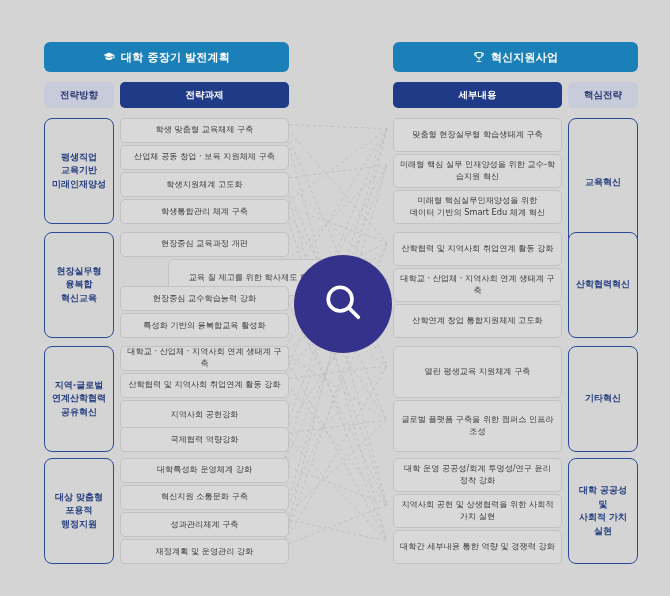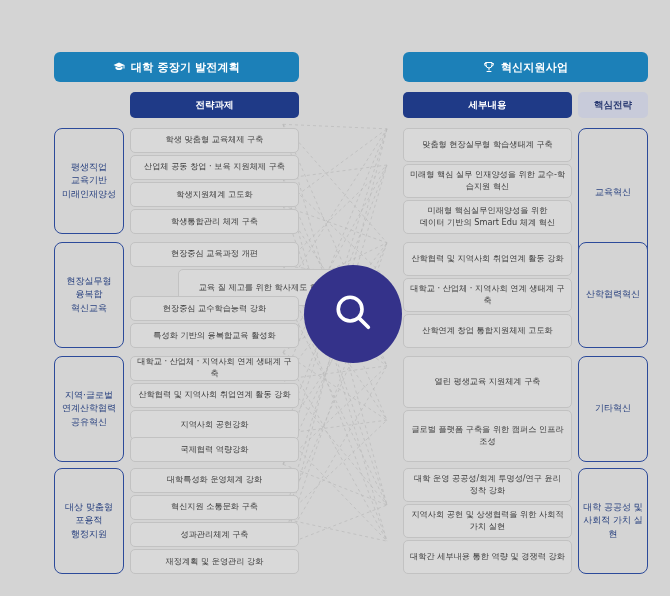--- a/index.html
+++ b/index.html
@@ -10,21 +10,21 @@
     background: #ffffff;
     font-family: "DejaVu Sans", "Liberation Sans", sans-serif;
     overflow: hidden;
   }
 
   #canvas {
     position: relative;
     width: 670px;
     height: 596px;
     background: #d4d4d4;
-    padding: 16px;
+    padding: 6px;
   }
 
   
   #links {
     position: absolute;
     left: 0; top: 0;
     width: 670px; height: 596px;
     pointer-events: none;
     z-index: 1;
   }
@@ -86,21 +86,21 @@
   .pill.h-core      { left: 562px; top: 76px; width: 70px; }
 
   
   .outer-box {
     position: absolute;
     border: 1px solid #2c4a9a;
     border-radius: 8px;
     background: #d4d4d4;
     color: #28407f;
     font-size: 9px;
-    font-weight: normal;
+    font-weight: bold;
     line-height: 1.5;
     display: flex;
     align-items: center;
     justify-content: center;
     text-align: center;
     padding: 4px;
   }
   .outer-box.left  { left: 38px;  width: 70px; }
   .outer-box.right { left: 562px; width: 70px; }
 
@@ -207,20 +207,21 @@
           <path d="M6 3h12v5a6 6 0 0 1-12 0V3z"></path>
           <path d="M6 5H3v2a3 3 0 0 0 3 3"></path>
           <path d="M18 5h3v2a3 3 0 0 1-3 3"></path>
           <path d="M12 14v4"></path>
             <path d="M8 21h8"></path>
         </svg>
       </span>
       <span>혁신지원사업</span>
     </div>
 
+    <div class="pill muted h-direction">전략방향</div>
     <div class="pill dark h-task">전략과제</div>
     <div class="pill muted h-core">핵심전략</div>
     <div class="pill dark h-detail">세부내용</div>
 
     <div class="medallion">
       <span>
         <svg width="46" height="46" viewBox="0 0 24 24" fill="none" stroke="#ffffff" stroke-width="1.9" stroke-linecap="round">
           <circle cx="10.5" cy="10.5" r="6.2"></circle>
           <line x1="15.2" y1="15.2" x2="20" y2="20"></line>
         </svg>

